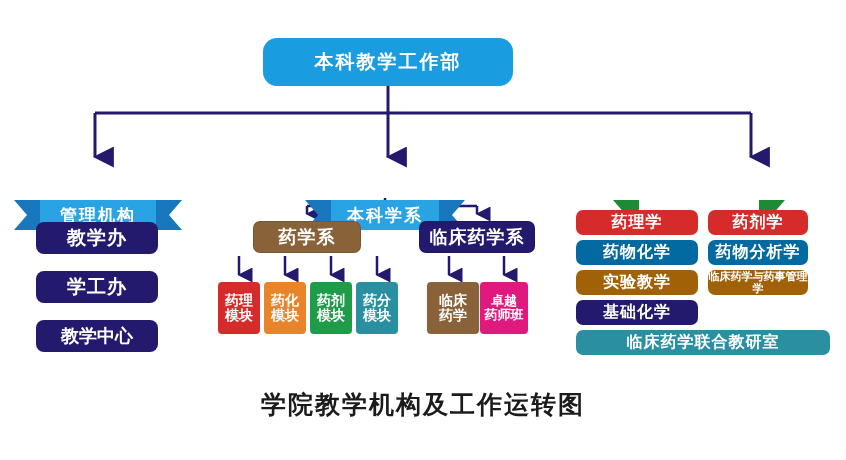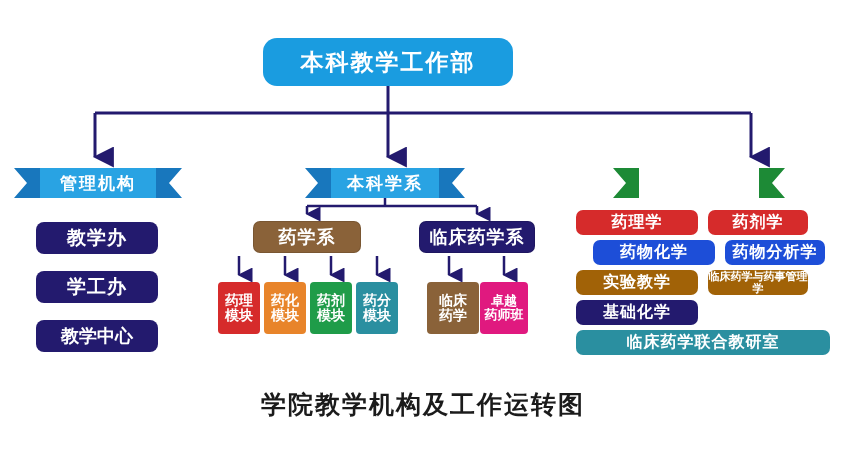--- a/index.html
+++ b/index.html
@@ -23,25 +23,25 @@
     text-align:center;
     box-sizing:border-box;
     line-height:1.05;
     white-space:pre-line;
   }
 
   
   .root{
     left:263px;top:38px;width:250px;height:48px;
     background:#1a9ce0;border-radius:14px;
-    font-size:23px;letter-spacing:2px;
-  }
-
-  
-  .ribbon{position:absolute;height:30px;}
+    font-size:19px;letter-spacing:2px;
+  }
+
+  
+  .ribbon{position:absolute;height:30px;margin-top:32px;}
   .ribbon .wing{
     position:absolute;top:0;width:26px;height:30px;
   }
   .ribbon .wing.l{left:0;clip-path:polygon(0 0,26px 0,26px 30px,0 30px,13px 15px);}
   .ribbon .wing.r{right:0;clip-path:polygon(0 0,26px 0,13px 15px,26px 30px,0 30px);}
   .ribbon .plate{
     position:absolute;left:26px;right:26px;top:0;height:30px;
     display:flex;align-items:center;justify-content:center;
     color:#fff;font-weight:bold;font-size:17px;letter-spacing:2px;
   }
@@ -87,21 +87,21 @@
   .team{height:25px;border-radius:7px;font-size:16px;letter-spacing:1px;}
   .team.wide{width:254px;}
   .col-a{left:576px;width:122px;}
   .col-b{left:708px;width:100px;}
   .r0{top:210px;}
   .r1{top:240px;}
   .r2{top:270px;}
   .r3{top:300px;}
   .r4{top:330px;}
   .c-red{background:#d62b2b;}
-  .c-org{background:#1d4ed8;margin-left:17px;}
+  .c-org{background:#0369a1;}
   .c-grn{background:#a16207;border-radius:7px;}
   .c-nav{background:#231a6e;}
   .c-tea{background:#2a8fa0;}
   .tiny .txt{font-size:11px;letter-spacing:0px;}
 
   
   #caption{
     position:absolute;left:0;top:388px;width:846px;
     text-align:center;color:#1b1b1b;
     font-size:25px;font-weight:bold;letter-spacing:2px;

